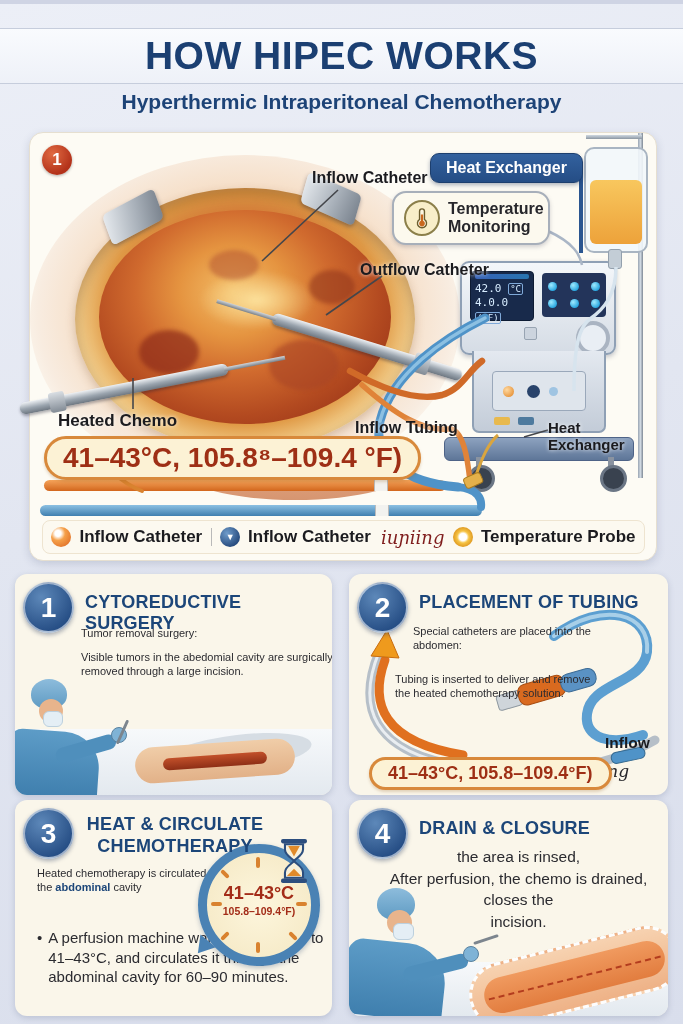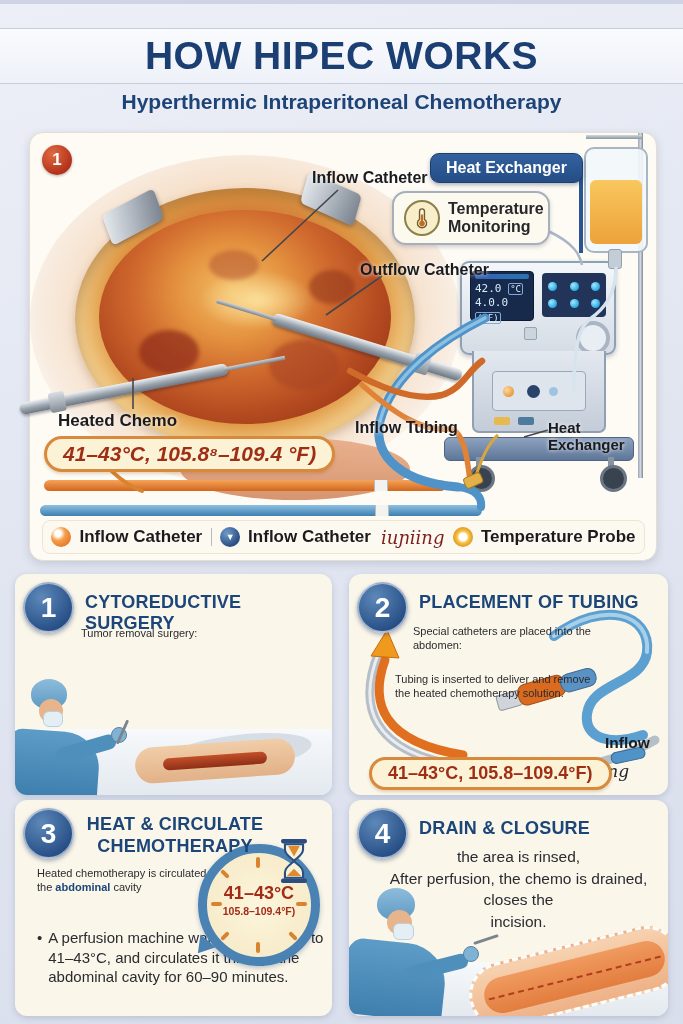--- a/index.html
+++ b/index.html
@@ -90,21 +90,21 @@
     font-size:16px;font-weight:700;padding:5px 15px;border-radius:9px;border:1px solid #1d3f6e;
     box-shadow:0 2px 4px rgba(20,40,80,.35);}
   .temp-monitor{position:absolute;left:362px;top:58px;width:158px;height:54px;z-index:7;
     background:#fcf9ee;border:2px solid #a7afba;border-radius:14px;box-shadow:0 2px 4px rgba(80,80,100,.25);
     display:flex;align-items:center;gap:8px;padding:0 10px;box-sizing:border-box;}
   .thermo-circle{width:32px;height:32px;border-radius:50%;background:#f8eec9;border:2px solid #8b7f4a;
     display:flex;align-items:center;justify-content:center;flex:none;}
   .temp-monitor .txt{font-size:16px;font-weight:700;color:#26262b;line-height:1.1;}
   .temp-pill{position:absolute;z-index:7;background:#fcf2d5;border:3px solid #d8893b;border-radius:22px;
     color:#9e2f15;font-weight:700;padding:3px 16px;box-shadow:0 2px 3px rgba(150,100,40,.25);}
-  .pill-main{left:14px;top:303px;font-size:21px;font-style:italic;}
+  .pill-main{left:14px;top:303px;font-size:28px;}
   
   .tube-h{position:absolute;height:11px;border-radius:6px;z-index:4;}
   .tube-orange{left:14px;top:347px;width:402px;background:linear-gradient(#f5a45a,#d2661d);}
   .tube-blue{left:10px;top:372px;width:442px;background:linear-gradient(#8cc0e2,#3f7fb0);}
   .tube-joint{position:absolute;top:0;width:12px;height:11px;background:#f2f2ef;border-left:1px solid #bbb;border-right:1px solid #bbb;}
   
   .legend{position:absolute;left:12px;top:387px;width:601px;height:32px;z-index:8;
     background:#fcf9f0;border:1px solid #eee4d0;border-radius:8px;
     display:flex;align-items:center;justify-content:space-evenly;}
   .leg-item{display:flex;align-items:center;gap:8px;font-size:17px;font-weight:700;color:#1b1b1f;}
@@ -309,20 +309,21 @@
         <span class="leg-dot dot-gold"></span>
         <span>Temperature Probe</span>
       </div>
     </div>
   </div>
 
   <div class="step s1">
     <div class="badge-num">1</div>
     <div class="step-title">CYTOREDUCTIVE SURGERY</div>
     <p style="left:66px;top:52px;width:240px;">Tumor removal surgery:</p>
+    <p style="left:66px;top:76px;width:252px;">Visible tumors in the abedomial cavity are surgically removed through a large incision.</p>
     <div class="drape">
       <div class="fold" style="right:20px;top:6px;width:150px;height:36px;transform:rotate(-7deg);"></div>
     </div>
     <div class="belly" style="left:120px;bottom:16px;width:160px;height:36px;transform:rotate(-4deg);">
       <div class="incision" style="left:28px;top:12px;width:104px;height:12px;"></div>
     </div>
     <div class="fig" style="left:0;bottom:0;width:100px;height:120px;">
       <div class="cap" style="left:16px;top:4px;width:36px;height:30px;"></div>
       <div class="face" style="left:24px;top:24px;width:24px;height:24px;"></div>
       <div class="mask" style="left:28px;top:36px;width:18px;height:14px;"></div>

